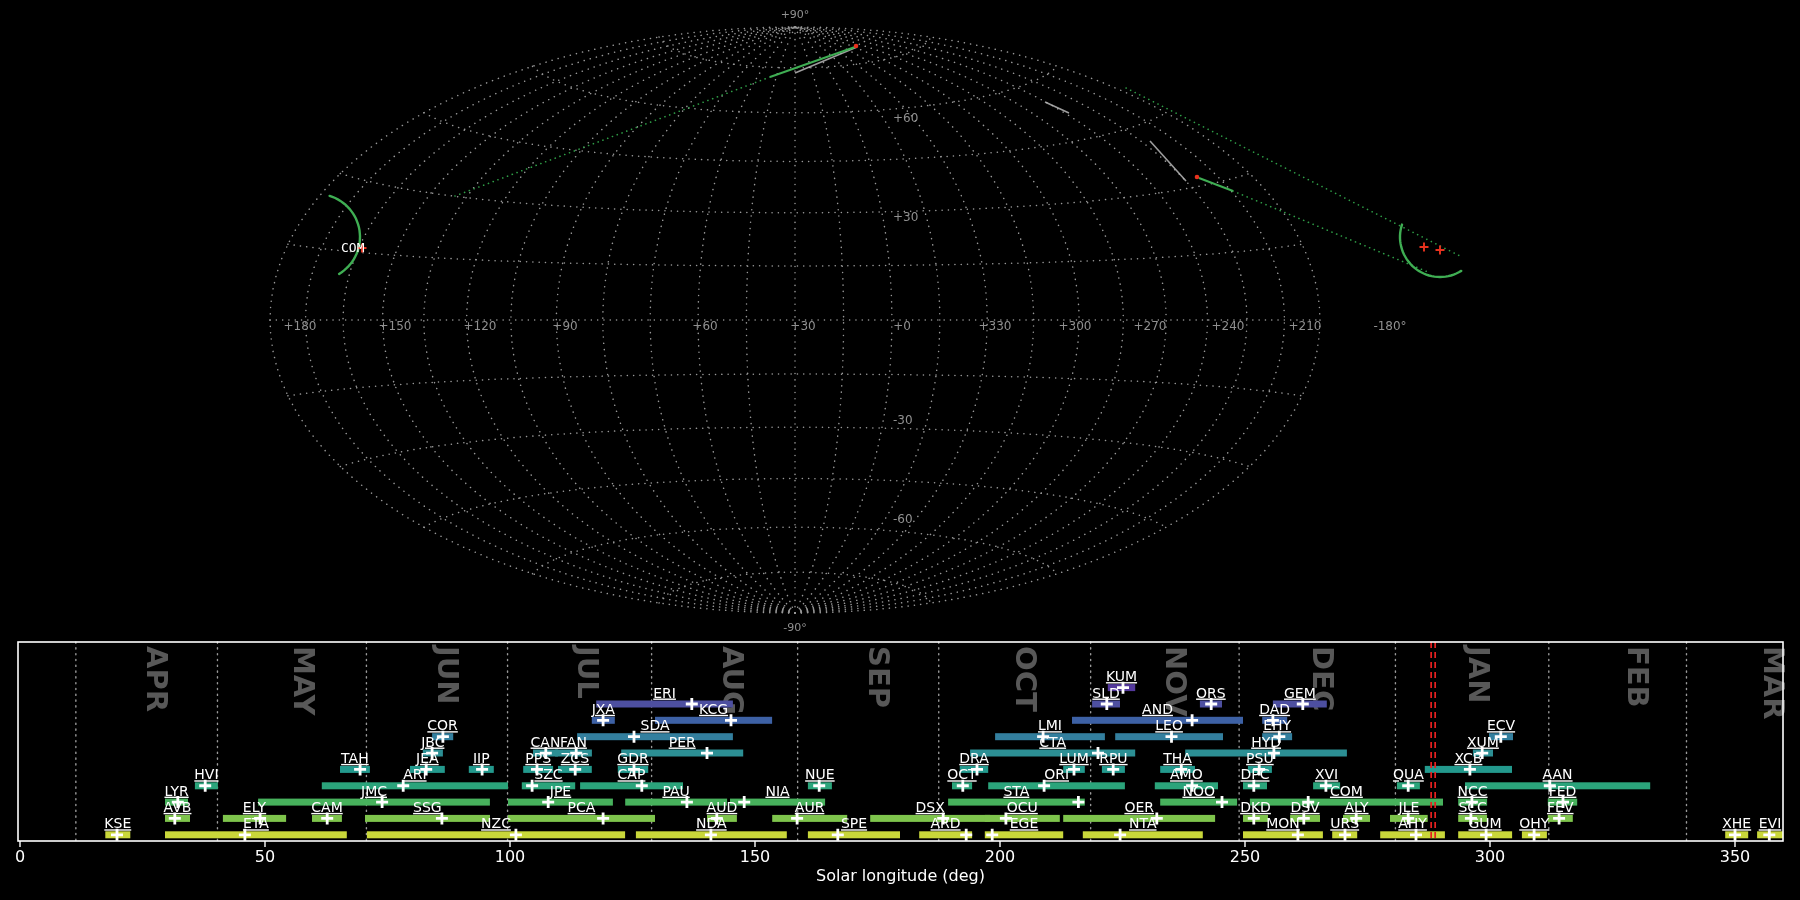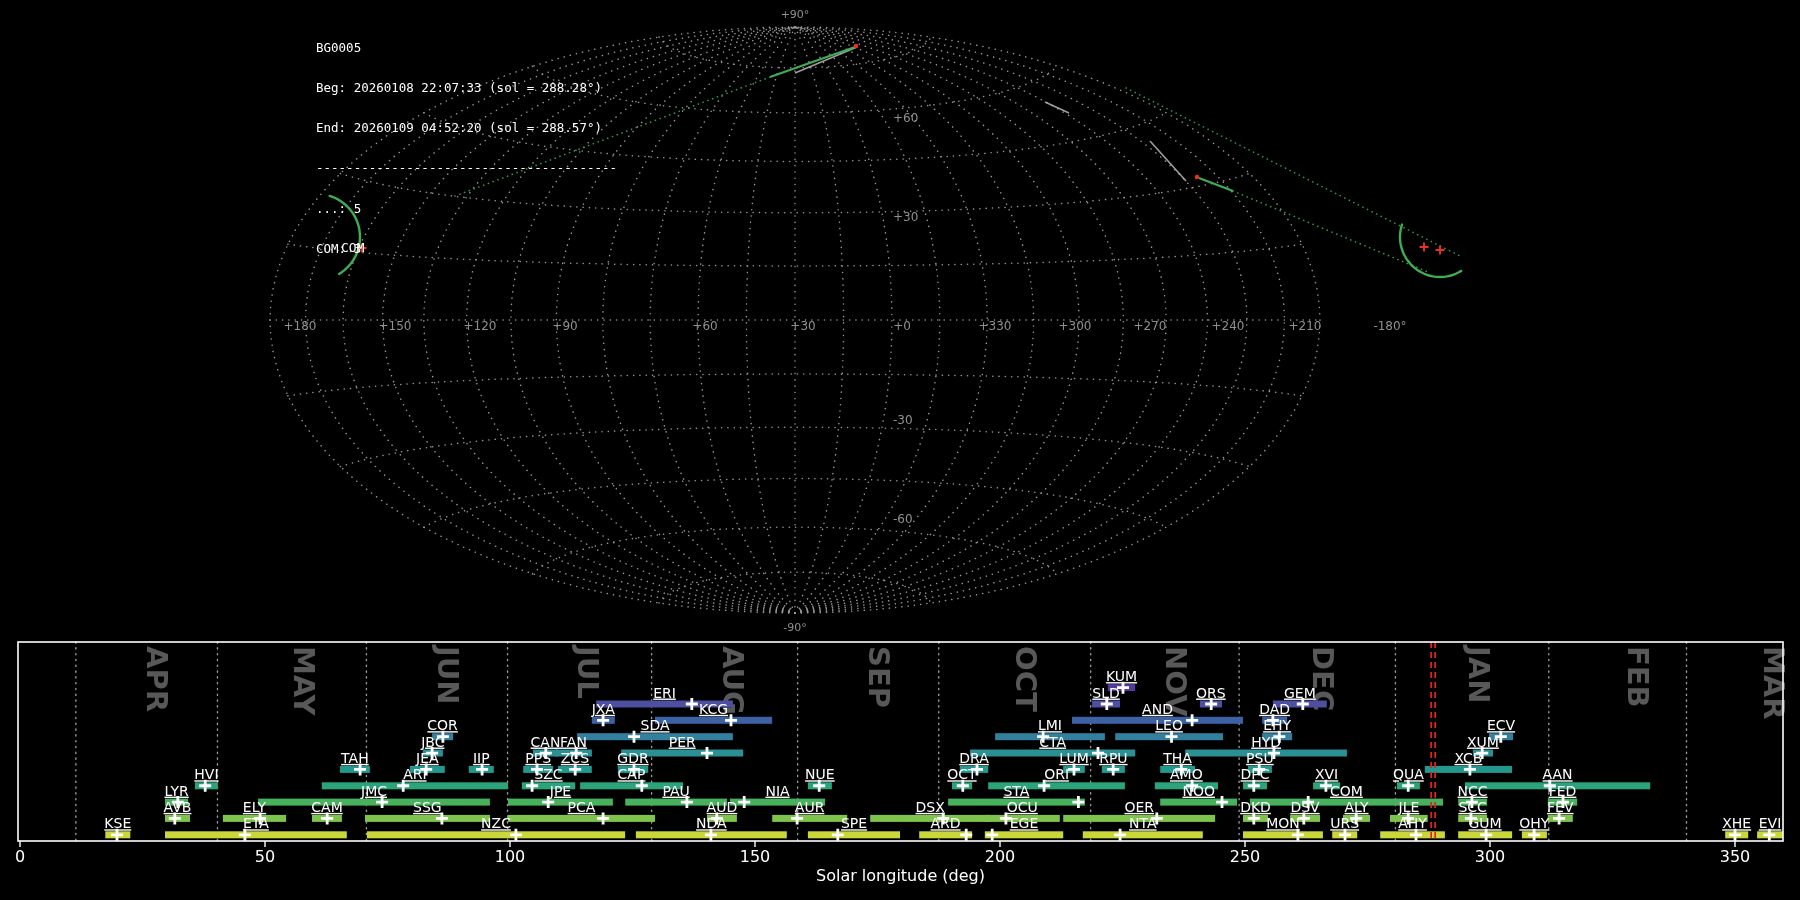--- a/index.html
+++ b/index.html
@@ -392,21 +392,13 @@
         <line x1="1245" y1="841" x2="1245" y2="847" stroke="#fff" stroke-width="1.4"></line>
         <text x="1245" y="862" fill="#fff" font-size="16" font-family="&quot;DejaVu Sans&quot;,sans-serif" text-anchor="middle">250</text>
         <line x1="1490" y1="841" x2="1490" y2="847" stroke="#fff" stroke-width="1.4"></line>
         <text x="1490" y="862" fill="#fff" font-size="16" font-family="&quot;DejaVu Sans&quot;,sans-serif" text-anchor="middle">300</text>
         <line x1="1735.0000000000002" y1="841" x2="1735.0000000000002" y2="847" stroke="#fff" stroke-width="1.4"></line>
         <text x="1735.0000000000002" y="862" fill="#fff" font-size="16" font-family="&quot;DejaVu Sans&quot;,sans-serif" text-anchor="middle">350</text>
         <text x="900.5" y="881" fill="#fff" font-size="16" font-family="&quot;DejaVu Sans&quot;,sans-serif" text-anchor="middle">Solar longitude (deg)</text>
       </g>
   </svg>
 
-  <div id="hud">
-    <div>BG0005</div>
-    <div>Beg: 20260108 22:07:33 (sol = 288.28°)</div>
-    <div>End: 20260109 04:52:20 (sol = 288.57°)</div>
-    <div>----------------------------------------</div>
-    <div>...: 5</div>
-    <div>COM: 3</div>
-  </div>
 </div>
 
 </body></html>

